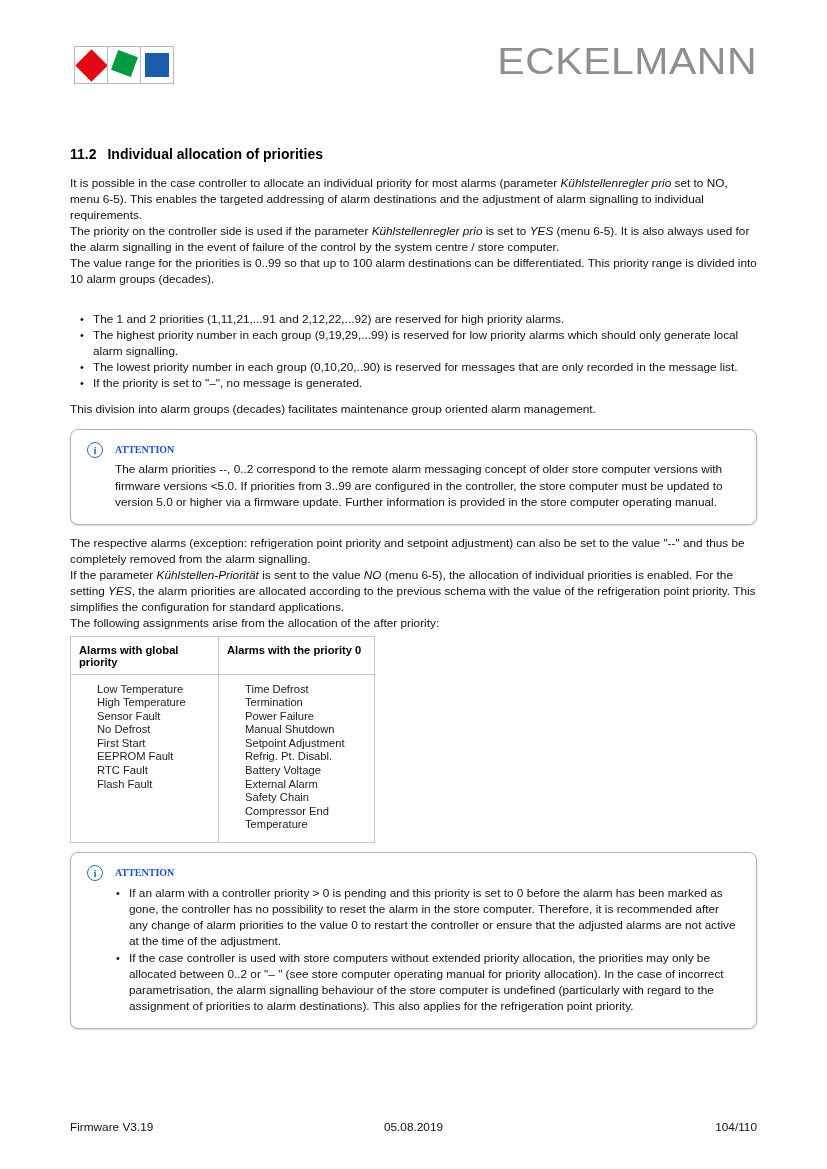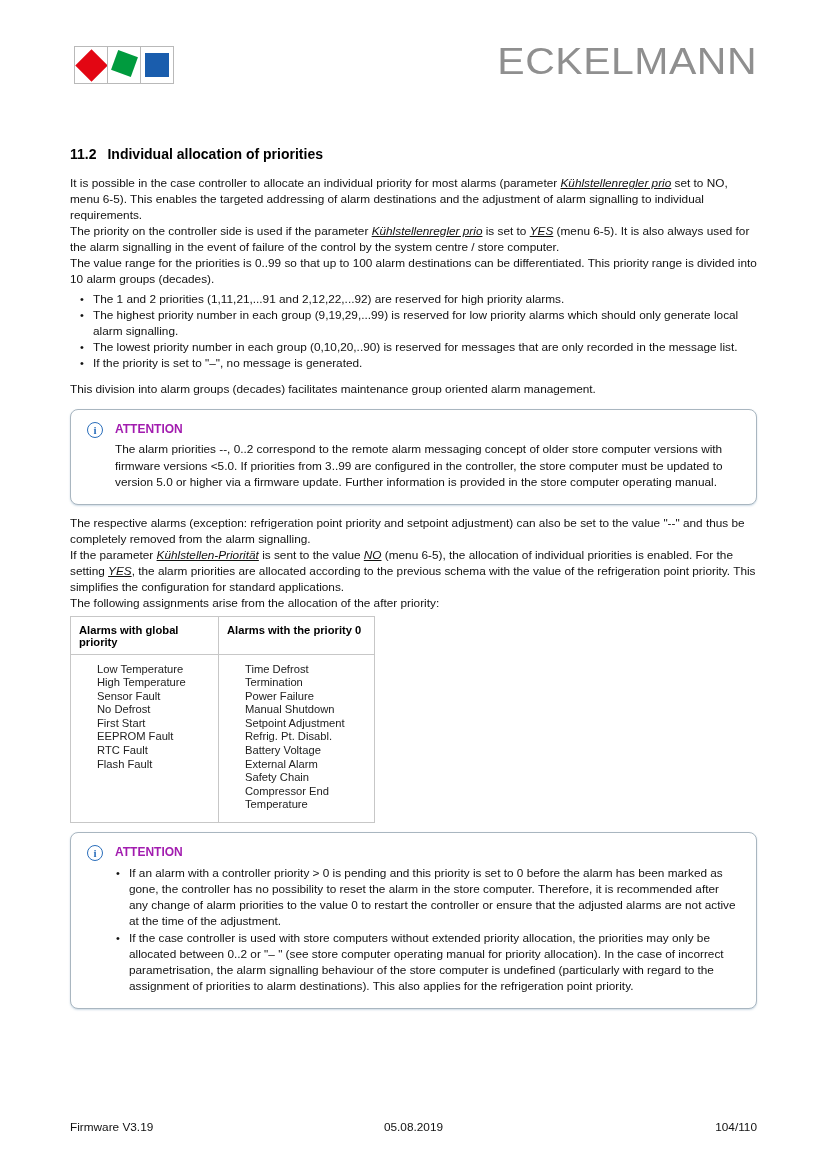--- a/index.html
+++ b/index.html
@@ -30,44 +30,44 @@
   }
 
   
   h1.sect { font-size:14px; line-height:17px; font-weight:bold; margin-top:62px; color:#000; }
   h1.sect .num { margin-right:11px; }
 
   
   p.b, .b-line { font-size:11.8px; line-height:16px; color:#111; }
   .blk1 { margin-top:12px; }
   .blk2 { margin-top:10px; }
-  i.em { font-style:italic;text-decoration:underline; }
+  i.em { font-style:italic; }
 
-  ul.bl { list-style:none; margin-top:4px; margin-left:9px; }
+  ul.bl { list-style:none; margin-top:24px; margin-left:9px; }
   ul.bl li { position:relative; padding-left:14px; font-size:11.8px; line-height:16px; color:#111; }
   ul.bl li::before { content:"•"; position:absolute; left:1px; top:0; font-size:11px; }
 
   .after-bullets { margin-top:10px; }
 
   
   .attention {
     border:1px solid #a9b6c0; border-radius:8px; background:#fff;
     box-shadow:0 1px 2px rgba(110,150,180,0.35);
     padding:11px 16px 13px 16px;
   }
   .att-1 { margin-top:12px; }
   .att-2 { margin-top:9px; }
   .att-grid { display:grid; grid-template-columns:28px 1fr; }
   .info-icon {
     width:16px; height:16px; border:1.6px solid #2a6ebb; border-radius:50%;
     color:#2a6ebb; display:inline-flex; align-items:center; justify-content:center;
     font-family:"Liberation Serif","DejaVu Serif",serif; font-weight:bold;
     font-size:11px; line-height:1; margin-top:1px;
   }
-  .att-title { font-size:12px; font-weight:bold; line-height:17px; color:#a21caf; }
+  .att-title { font-size:10px; font-weight:bold; line-height:17px; color:#1d4ed8;font-family:Liberation Serif, serif; }
   .att-text { grid-column:2; font-size:11.8px; line-height:16.5px; margin-top:3px; color:#111; }
   ul.att-bl { grid-column:2; list-style:none; margin-top:4px; }
   ul.att-bl li { position:relative; padding-left:14px; font-size:11.8px; line-height:16px; margin-bottom:1px; color:#111; }
   ul.att-bl li::before { content:"•"; position:absolute; left:1px; top:0; font-size:11px; }
 
   
   table.alarms { border-collapse:collapse; margin-top:5px; }
   table.alarms th, table.alarms td {
     border:1px solid #c7c7c7; text-align:left; vertical-align:top;
   }

